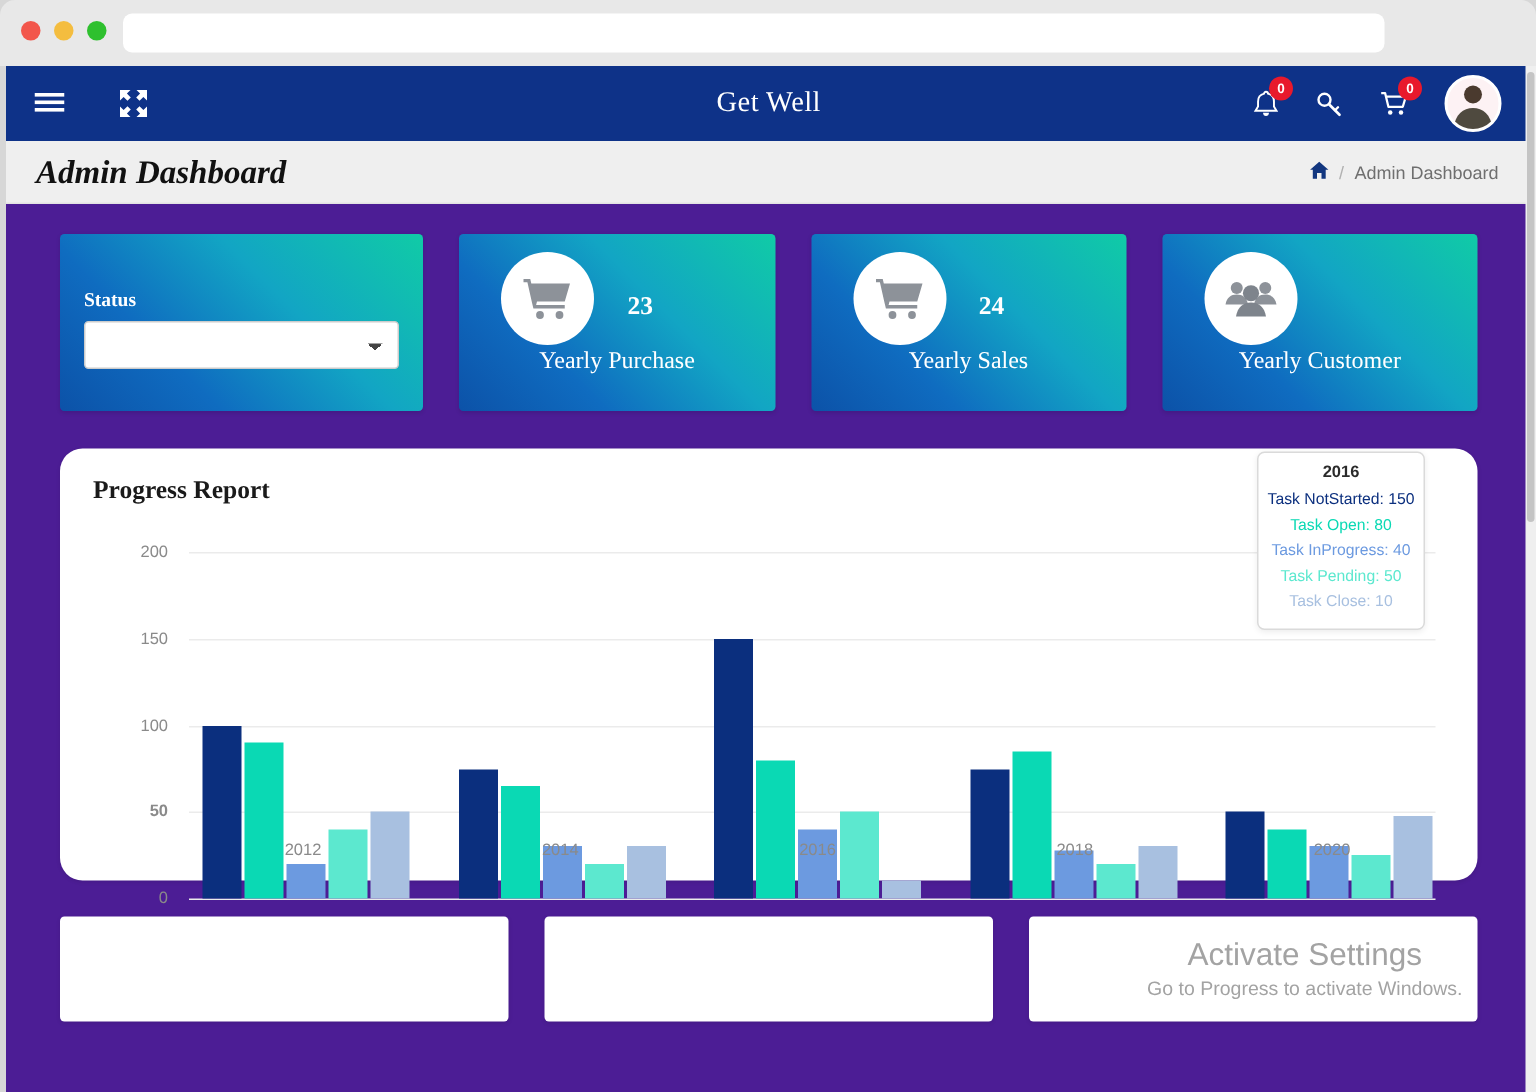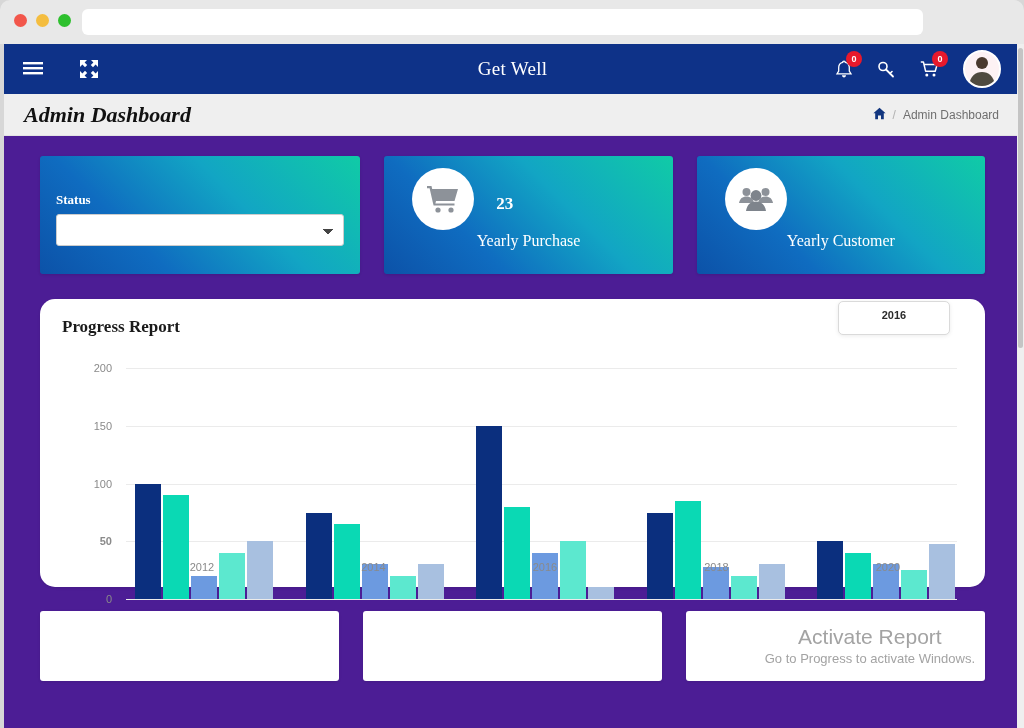--- a/index.html
+++ b/index.html
@@ -297,20 +297,31 @@
         <svg width="34" height="30" viewBox="0 0 34 30" fill="#8d9299">
           <path d="M1 2 L5.5 2 L6.2 5 L32 5 L28.5 17 L10 17 L9.4 19.4 L28.5 19.4 L28.5 21.6 L7.6 21.6 L6.6 17.5 L3.6 4.2 L1 4.2 Z"></path>
           <circle cx="12" cy="26" r="2.6"></circle>
           <circle cx="25" cy="26" r="2.6"></circle>
         </svg>
       </div>
       <div class="stat-value">23</div>
       <div class="stat-label">Yearly Purchase</div>
     </div>
 
+    <div class="stat-card icon-center">
+      <div class="stat-icon-circle">
+        <svg width="34" height="30" viewBox="0 0 34 30" fill="#8d9299">
+          <path d="M1 2 L5.5 2 L6.2 5 L32 5 L28.5 17 L10 17 L9.4 19.4 L28.5 19.4 L28.5 21.6 L7.6 21.6 L6.6 17.5 L3.6 4.2 L1 4.2 Z"></path>
+          <circle cx="12" cy="26" r="2.6"></circle>
+          <circle cx="25" cy="26" r="2.6"></circle>
+        </svg>
+      </div>
+      <div class="stat-value">24</div>
+      <div class="stat-label">Yearly Sales</div>
+    </div>
 
     <div class="stat-card icon-center">
       <div class="stat-icon-circle">
         <svg width="36" height="30" viewBox="0 0 36 30" fill="#8d9299">
           <circle cx="8.5" cy="8" r="4"></circle>
           <path d="M1 19 C1.8 14.5 4.6 12.4 8.5 12.4 C12.4 12.4 15.2 14.5 16 19 Z"></path>
           <circle cx="27.5" cy="8" r="4"></circle>
           <path d="M20 19 C20.8 14.5 23.6 12.4 27.5 12.4 C31.4 12.4 34.2 14.5 35 19 Z"></path>
           <circle cx="18" cy="11.5" r="5.4" fill="#7e848c"></circle>
           <path d="M8 27 C9 20.6 12.8 17.6 18 17.6 C23.2 17.6 27 20.6 28 27 Z" fill="#7e848c"></path>
@@ -319,20 +330,27 @@
       <div class="stat-value"></div>
       <div class="stat-label">Yearly Customer</div>
     </div>
   </div>
 
   <div id="chart-panel">
     <div id="chart-title">Progress Report</div>
 
     <div id="chart-tooltip">
       <div id="tooltip-title">2016</div>
+      <div id="tooltip-rows">
+          <div class="tooltip-row" style="color: rgb(11, 47, 126);">Task NotStarted: 150</div>
+          <div class="tooltip-row" style="color: rgb(10, 217, 180);">Task Open: 80</div>
+          <div class="tooltip-row" style="color: rgb(108, 154, 224);">Task InProgress: 40</div>
+          <div class="tooltip-row" style="color: rgb(92, 232, 207);">Task Pending: 50</div>
+          <div class="tooltip-row" style="color: rgb(168, 192, 224);">Task Close: 10</div>
+        </div>
     </div>
 
     <div id="chart-area">
       <div id="grid-lines">
           <div class="grid-line" style="top: 248px;"></div>
           <div class="grid-line" style="top: 190.326px;"></div>
           <div class="grid-line" style="top: 132.651px;"></div>
           <div class="grid-line" style="top: 74.9767px;"></div>
           <div class="grid-line" style="top: 17.3023px;"></div>
         </div>
@@ -390,20 +408,20 @@
     </div>
   </div>
 
   <div id="bottom-cards">
     <div class="bottom-card"></div>
     <div class="bottom-card"></div>
     <div class="bottom-card"></div>
   </div>
 
   <div id="watermark">
-    <div class="wm-title">Activate Report</div>
+    <div class="wm-title">Activate Settings</div>
     <div class="wm-sub">Go to Progress to activate Windows.</div>
   </div>
 </div>
 
 <div id="page-scrollbar">
   <div class="thumb"></div>
 </div>
 
 </body></html>

